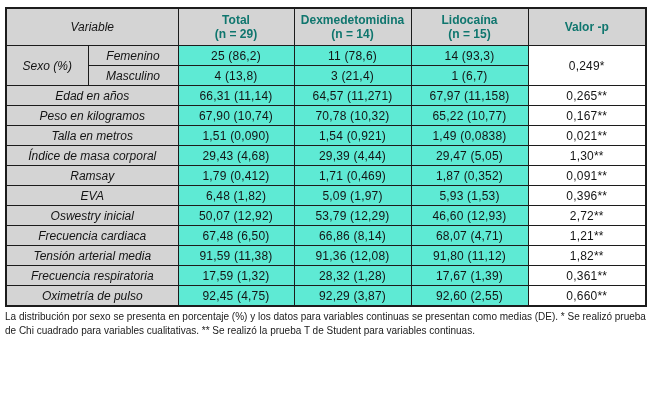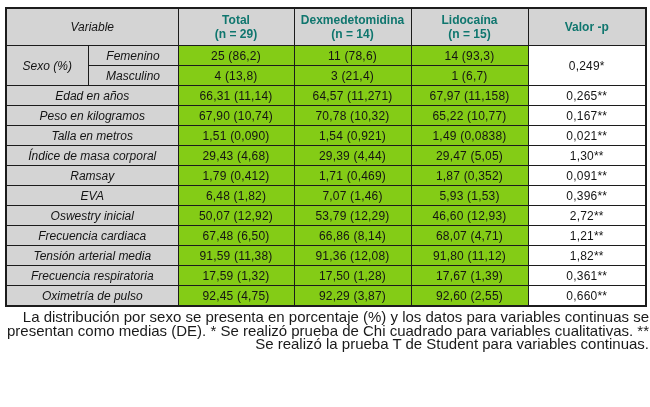--- a/index.html
+++ b/index.html
@@ -53,37 +53,37 @@
     font-style: italic;
     font-weight: normal;
     color: #141414;
   }
   .col-head {
     font-weight: bold;
     line-height: 14px;
     color: #0f766e;
   }
   .num-cell {
-    background: #84cc16;
+    background: #5eead4;
     color: #141414;
     letter-spacing: 0.2px;
   }
   .p-cell {
     background: #ffffff;
     color: #141414;
     letter-spacing: 0.2px;
     margin-top: 11px;
   }
   .footnotes {
     width: 644px;
-    font-size: 15px;
+    font-size: 10px;
     line-height: 13.5px;
     color: #1a1a1a;
     margin-top: 3px;
-    text-align: right;
+    text-align: left;
   }
 </style>
 </head>
 <body>
 
 <div class="page">
 
   <div class="title-block">
   </div>
 
@@ -161,21 +161,21 @@
     <tr class="body-row">
       <td colspan="2" class="gray var-label">Ramsay</td>
       <td class="num-cell">1,79 (0,412)</td>
       <td class="num-cell">1,71 (0,469)</td>
       <td class="num-cell">1,87 (0,352)</td>
       <td class="p-cell">0,091**</td>
     </tr>
     <tr class="body-row">
       <td colspan="2" class="gray var-label">EVA</td>
       <td class="num-cell">6,48 (1,82)</td>
-      <td class="num-cell">7,07 (1,46)</td>
+      <td class="num-cell">5,09 (1,97)</td>
       <td class="num-cell">5,93 (1,53)</td>
       <td class="p-cell">0,396**</td>
     </tr>
     <tr class="body-row">
       <td colspan="2" class="gray var-label">Oswestry inicial</td>
       <td class="num-cell">50,07 (12,92)</td>
       <td class="num-cell">53,79 (12,29)</td>
       <td class="num-cell">46,60 (12,93)</td>
       <td class="p-cell">2,72**</td>
     </tr>
@@ -189,21 +189,21 @@
     <tr class="body-row">
       <td colspan="2" class="gray var-label">Tensión arterial media</td>
       <td class="num-cell">91,59 (11,38)</td>
       <td class="num-cell">91,36 (12,08)</td>
       <td class="num-cell">91,80 (11,12)</td>
       <td class="p-cell">1,82**</td>
     </tr>
     <tr class="body-row">
       <td colspan="2" class="gray var-label">Frecuencia respiratoria</td>
       <td class="num-cell">17,59 (1,32)</td>
-      <td class="num-cell">17,50 (1,28)</td>
+      <td class="num-cell">28,32 (1,28)</td>
       <td class="num-cell">17,67 (1,39)</td>
       <td class="p-cell">0,361**</td>
     </tr>
     <tr class="body-row">
       <td colspan="2" class="gray var-label">Oximetría de pulso</td>
       <td class="num-cell">92,45 (4,75)</td>
       <td class="num-cell">92,29 (3,87)</td>
       <td class="num-cell">92,60 (2,55)</td>
       <td class="p-cell">0,660**</td>
     </tr>

